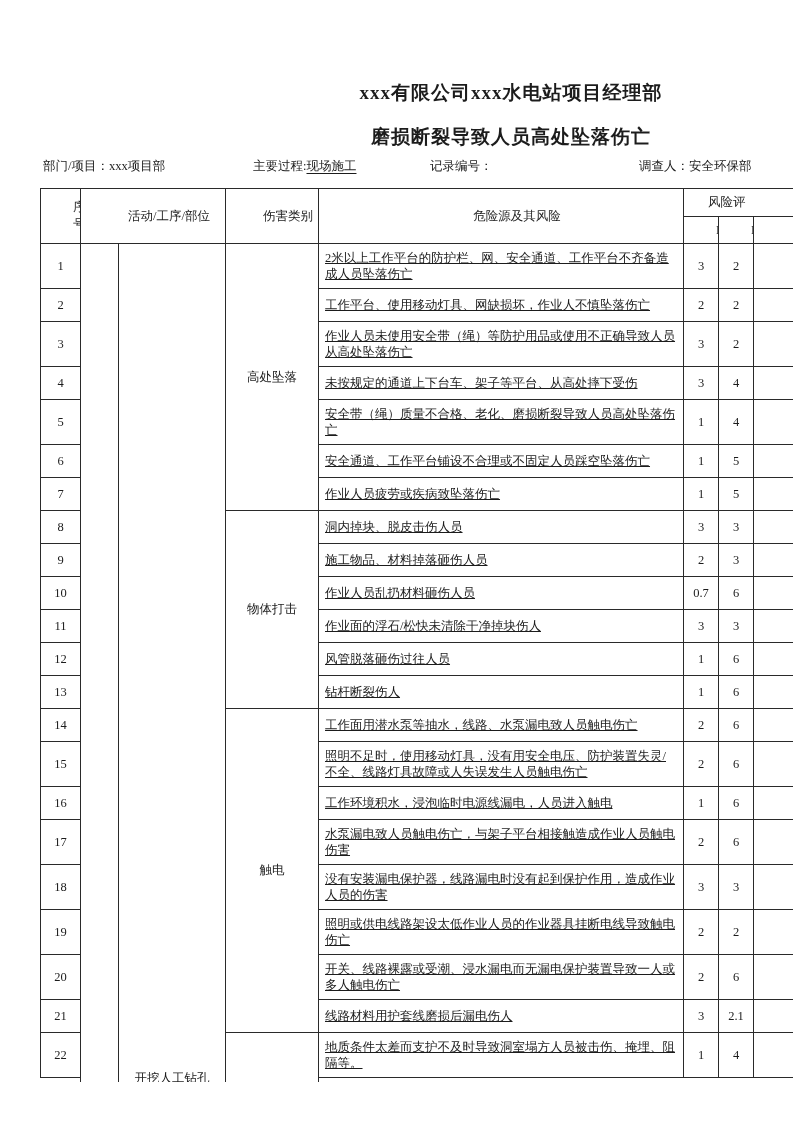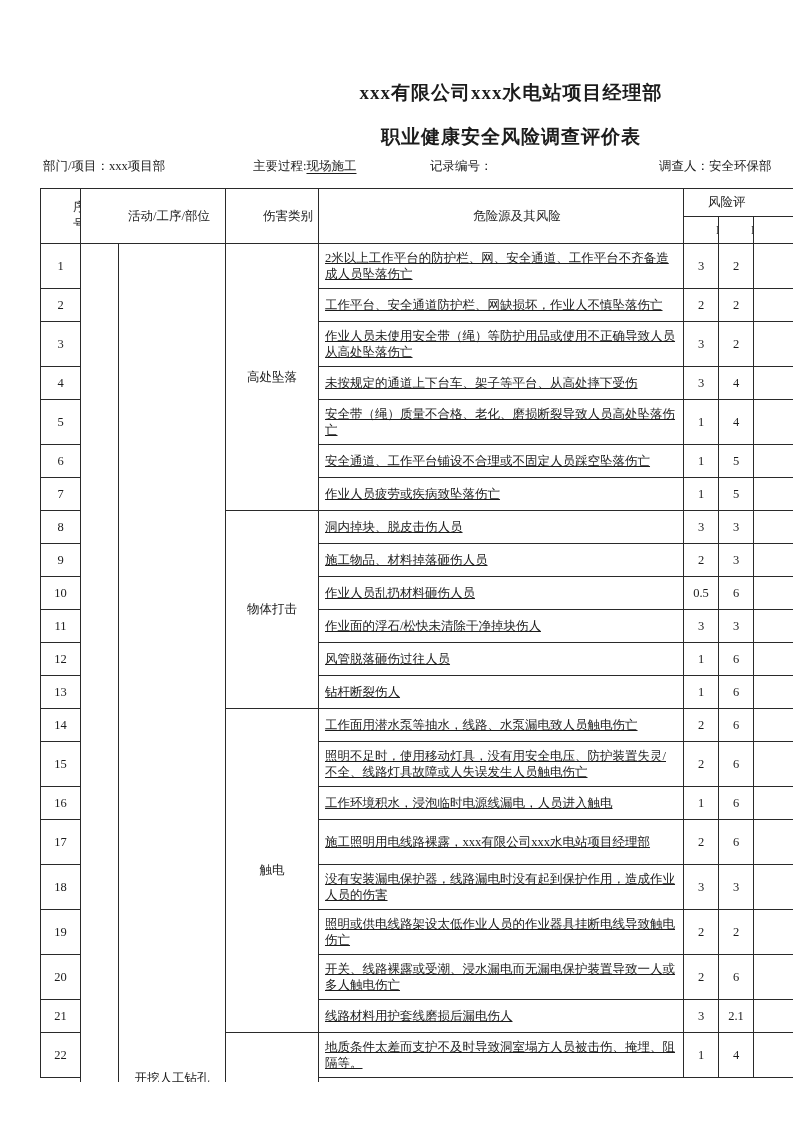--- a/index.html
+++ b/index.html
@@ -27,21 +27,21 @@
   .infobar {
     position: absolute;
     top: 158px; left: 0;
     width: 793px; height: 22px;
     font-size: 12.5px;
   }
   .infobar .item { position: absolute; white-space: nowrap; }
   #inf-dept { left: 43px; }
   #inf-proc { left: 253px; }
   #inf-rec  { left: 430px; }
-  #inf-inv  { left: 659px; }
+  #inf-inv  { left: 639px; }
   .u { text-decoration: underline; text-underline-offset: 3px; }
 
   .tbl-wrap {
     position: absolute;
     left: 40px; top: 188px;
     width: 753px; height: 894px;
     overflow: hidden;
   }
   table { border-collapse: collapse; table-layout: fixed; width: 813px; }
   td, th {
@@ -67,21 +67,21 @@
     position: absolute;
     left: 0; right: 0; bottom: 6px;
     text-align: center;
     white-space: nowrap;
   }
 </style>
 </head>
 <body>
 
 <div class="title" id="title1">xxx有限公司xxx水电站项目经理部</div>
-<div class="title" id="title2">职业健康安全风险调查评价表</div>
+<div class="title" id="title2">磨损断裂导致人员高处坠落伤亡</div>
 
 <div class="infobar">
   <span class="item" id="inf-dept"><span>部门/项目：</span><span>xxx项目部</span></span>
   <span class="item" id="inf-proc"><span>主要过程:</span><span class="u">现场施工</span></span>
   <span class="item" id="inf-rec"><span>记录编号：</span><span></span></span>
   <span class="item" id="inf-inv"><span>调查人：</span><span>安全环保部</span></span>
 </div>
 
 <div class="tbl-wrap">
 <table>
@@ -116,21 +116,21 @@
             <span class="partial">开挖人工钻孔</span>
           </td>
     <td class="injury" rowspan="7">高处坠落</td>
     <td class="desc">2米以上工作平台的防护栏、网、安全通道、工作平台不齐备造成人员坠落伤亡</td>
     <td class="num">3</td>
     <td class="num">2</td>
     <td class="ghost"></td>
   </tr>
   <tr class="h1">
     <td class="seq">2</td>
-    <td class="desc">工作平台、安全通道防护栏、网缺损坏，作业人不慎坠落伤亡</td>
+    <td class="desc">工作平台、使用移动灯具、网缺损坏，作业人不慎坠落伤亡</td>
     <td class="num">2</td>
     <td class="num">2</td>
     <td class="ghost"></td>
   </tr>
   <tr class="h2">
     <td class="seq">3</td>
     <td class="desc">作业人员未使用安全带（绳）等防护用品或使用不正确导致人员从高处坠落伤亡</td>
     <td class="num">3</td>
     <td class="num">2</td>
     <td class="ghost"></td>
@@ -175,21 +175,21 @@
   <tr class="h1">
     <td class="seq">9</td>
     <td class="desc">施工物品、材料掉落砸伤人员</td>
     <td class="num">2</td>
     <td class="num">3</td>
     <td class="ghost"></td>
   </tr>
   <tr class="h1">
     <td class="seq">10</td>
     <td class="desc">作业人员乱扔材料砸伤人员</td>
-    <td class="num">0.5</td>
+    <td class="num">0.7</td>
     <td class="num">6</td>
     <td class="ghost"></td>
   </tr>
   <tr class="h1">
     <td class="seq">11</td>
     <td class="desc">作业面的浮石/松快未清除干净掉块伤人</td>
     <td class="num">3</td>
     <td class="num">3</td>
     <td class="ghost"></td>
   </tr>
@@ -225,21 +225,21 @@
   </tr>
   <tr class="h1">
     <td class="seq">16</td>
     <td class="desc">工作环境积水，浸泡临时电源线漏电，人员进入触电</td>
     <td class="num">1</td>
     <td class="num">6</td>
     <td class="ghost"></td>
   </tr>
   <tr class="h2">
     <td class="seq">17</td>
-    <td class="desc">施工照明用电线路裸露，xxx有限公司xxx水电站项目经理部</td>
+    <td class="desc">水泵漏电致人员触电伤亡，与架子平台相接触造成作业人员触电伤害</td>
     <td class="num">2</td>
     <td class="num">6</td>
     <td class="ghost"></td>
   </tr>
   <tr class="h2">
     <td class="seq">18</td>
     <td class="desc">没有安装漏电保护器，线路漏电时没有起到保护作用，造成作业人员的伤害</td>
     <td class="num">3</td>
     <td class="num">3</td>
     <td class="ghost"></td>

